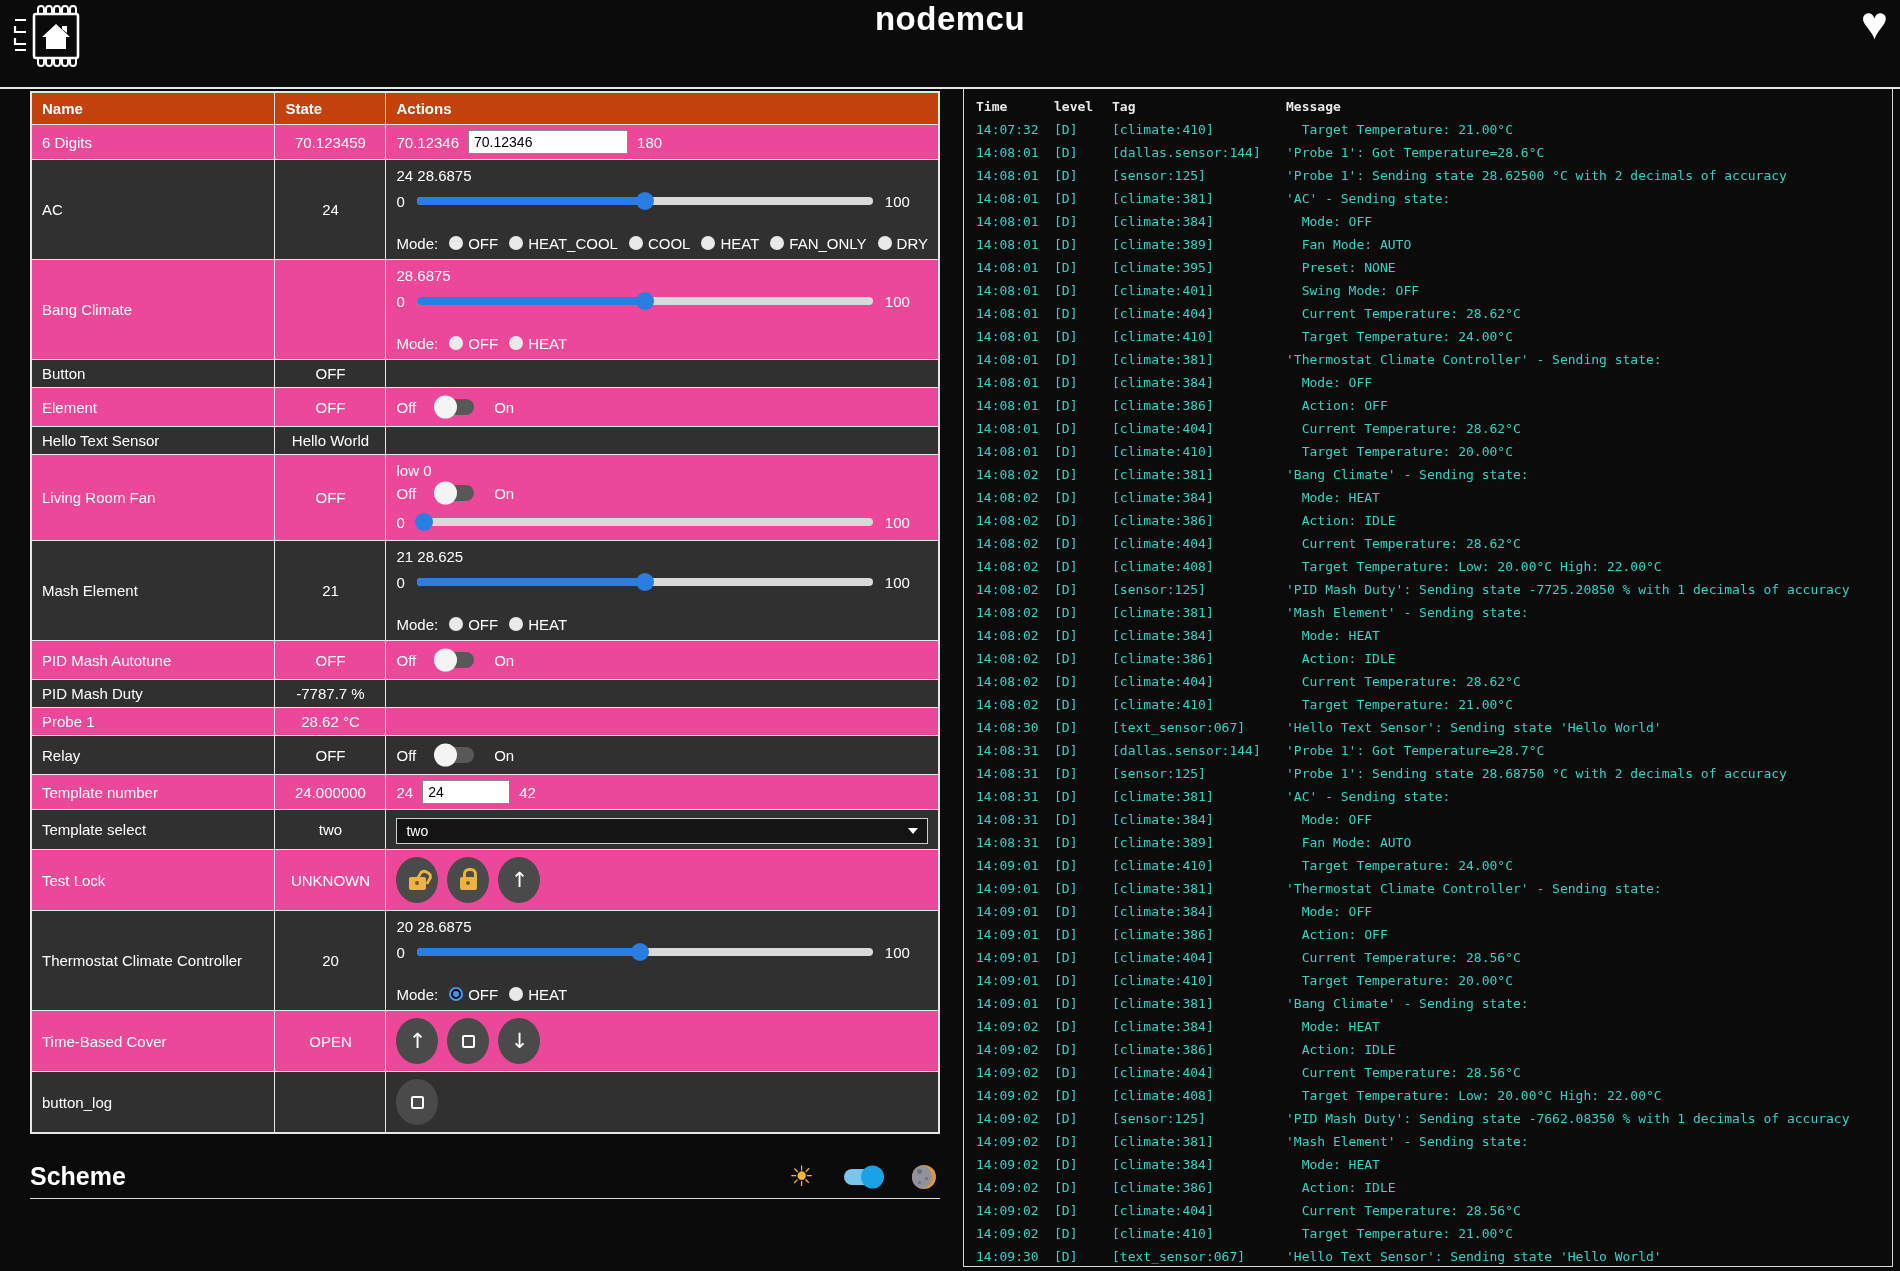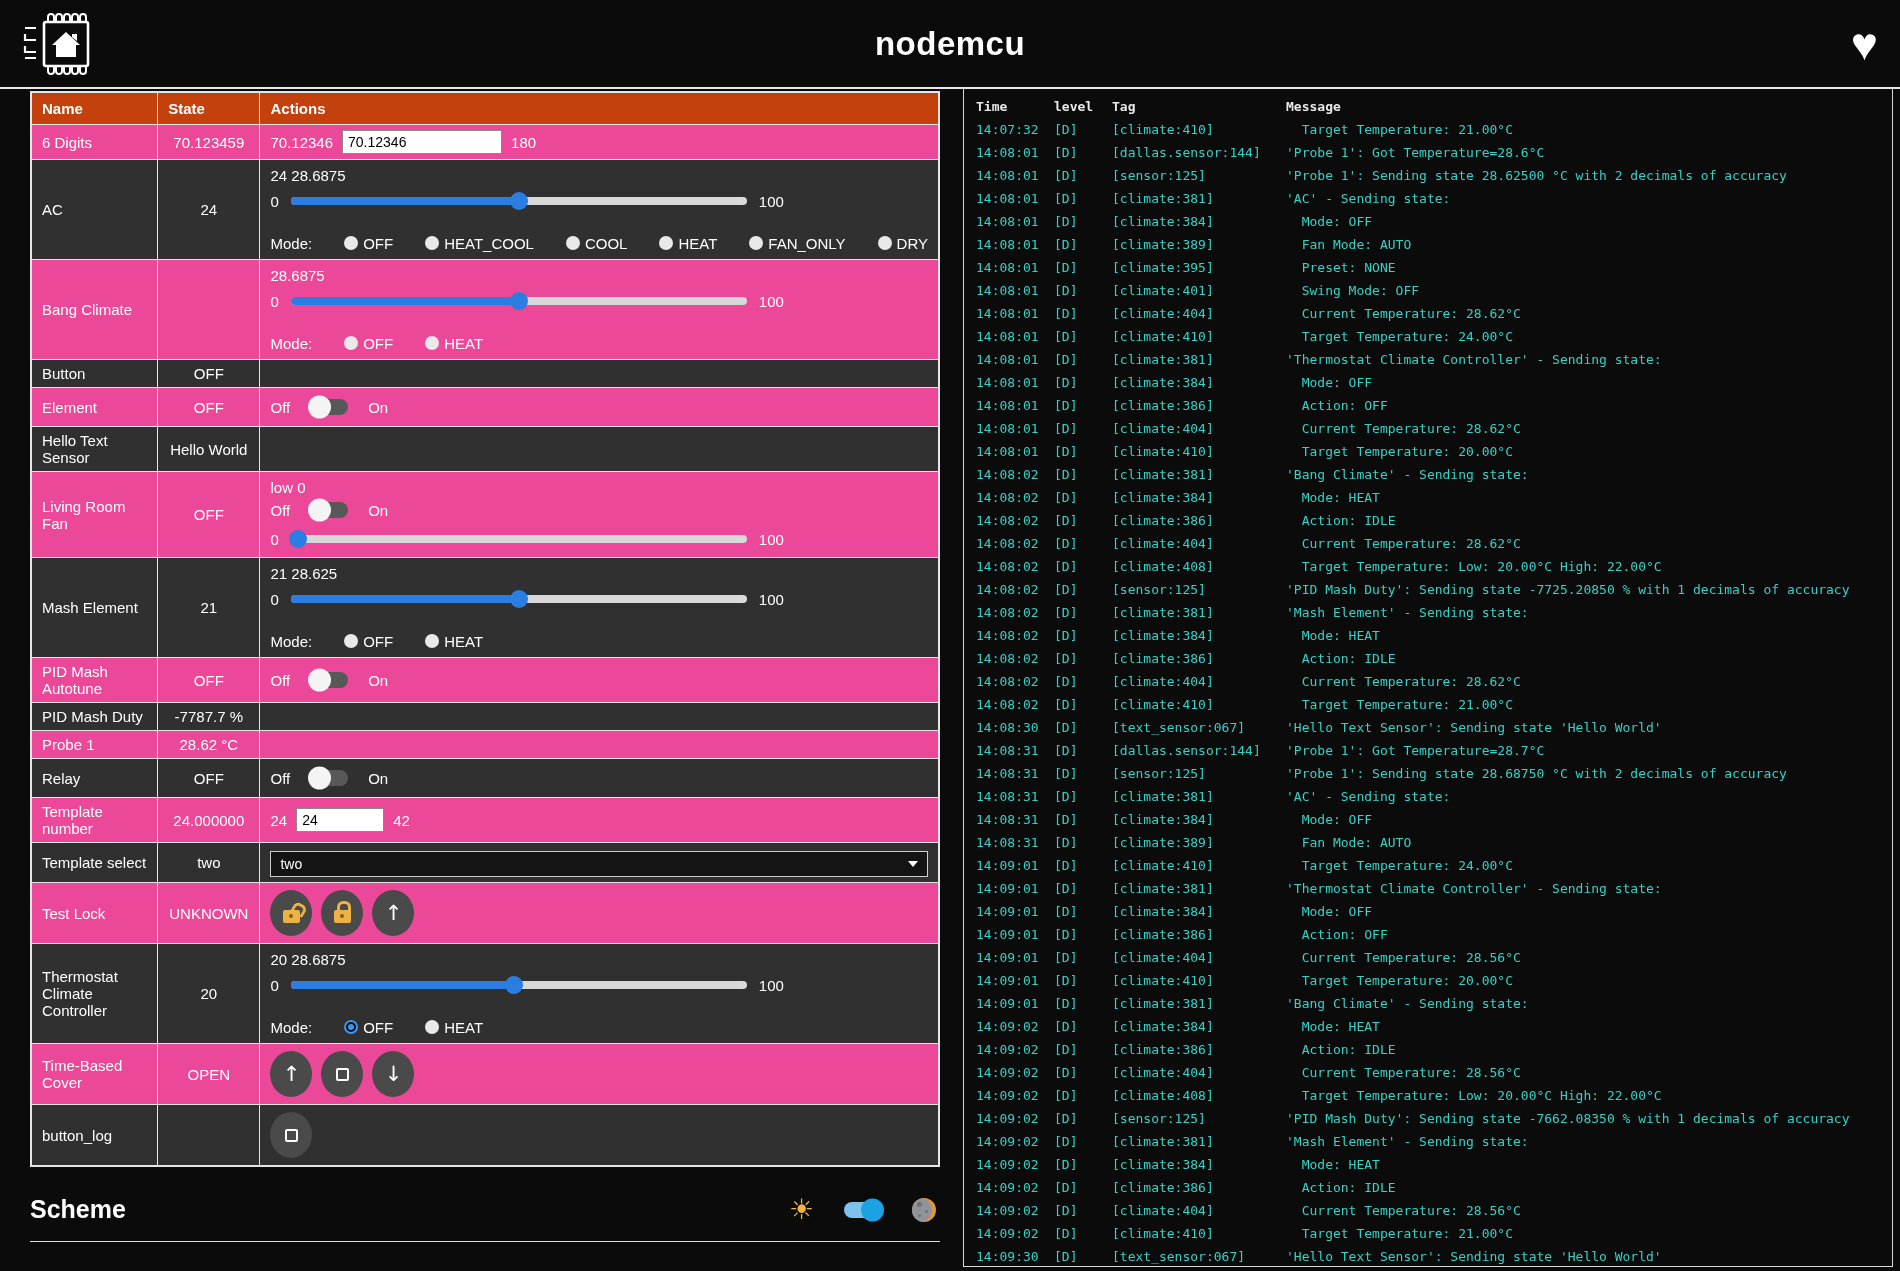--- a/index.html
+++ b/index.html
@@ -1,22 +1,22 @@
 <!DOCTYPE html>
 <html><head>
 <meta charset="utf-8">
 <style>
   * { margin:0; padding:0; box-sizing:border-box; }
   html,body { background:#000; }
   .page { position:relative; width:1900px; height:1271px; background:#0b0b0b; color:#fff;
           font-family:"Liberation Sans", sans-serif; overflow:hidden; }
 
   
-  header { position:relative; height:89px; display:flex; align-items:center;
-           padding:0 22px; border-bottom:2px solid #e9e9e9; }
+  header { position:relative; height:89px; display:flex; 
+           padding:0 12px; border-bottom:2px solid #e9e9e9; }
   .logo { width:78px; height:72px; flex:0 0 auto; }
   .app-title { position:absolute; left:0; right:0; text-align:center; font-size:33px;
                font-weight:bold; letter-spacing:.5px; }
   .heart { margin-left:auto; font-size:46px; line-height:1; color:#fff; }
 
   
   .main { position:relative; width:1900px; height:1180px; }
   .left-col { position:absolute; left:30px; top:2px; width:910px; }
   .log-panel { position:absolute; left:963px; top:0; width:930px; height:1178px;
                border:1px solid #d9d9d9; border-top:none; overflow:hidden;
@@ -41,21 +41,21 @@
                       color:#000; font-size:14px; padding:0 5px;
                       font-family:"Liberation Sans",sans-serif; }
   .number-row input.wide { width:160px; }
 
   .slider-row { display:flex; align-items:center; gap:12px; margin:6px 0 2px 0; height:22px; }
   .slider { position:relative; width:456px; height:8px; background:#d9d9d9; border-radius:4px; }
   .slider .fill { position:absolute; left:0; top:0; height:100%; background:#2a7de1; border-radius:4px; }
   .slider .thumb { position:absolute; top:50%; transform:translate(-50%,-50%);
                    width:18px; height:18px; border-radius:50%; background:#2a7de1; }
 
-  .modes { display:flex; align-items:center; gap:32px; margin-top:20px; height:22px; }
+  .modes { display:flex; align-items:center; gap:11px; margin-top:20px; height:22px; }
   .mode-opt { display:flex; align-items:center; gap:5px; }
   .radio { width:14px; height:14px; border-radius:50%; background:#e9e9e9; display:inline-block; }
   .radio.selected { background:#0c0c0c; border:2px solid #3a97ef; position:relative; }
   .radio.selected::after { content:""; position:absolute; left:50%; top:50%;
     transform:translate(-50%,-50%); width:6px; height:6px; border-radius:50%; background:#3a97ef; }
 
   .toggle-row { display:flex; align-items:center; gap:20px; height:24px; margin:2px 0; }
   .switch { position:relative; width:38px; height:16px; border-radius:9px; background:#585858; }
   .switch .knob { position:absolute; left:-2px; top:50%; transform:translateY(-50%);
                   width:23px; height:23px; border-radius:50%; background:#f4f4f4; }
@@ -78,21 +78,21 @@
   .padlock { position:relative; width:17px; height:13px; background:#ecb344;
              border-radius:2px; margin-top:7px; }
   .padlock::before { content:""; position:absolute; left:3px; top:-9px; width:8px; height:9px;
              border:3px solid #ecb344; border-bottom:none; border-radius:6px 6px 0 0; }
   .padlock::after { content:""; position:absolute; left:6px; top:4px; width:4px; height:4px;
              border-radius:50%; background:#7c5d16; }
   .padlock.open::before { left:7px; top:-11px; transform:rotate(30deg); transform-origin:bottom left; }
 
   
   .heading-row { display:flex; justify-content:space-between; align-items:center;
-                 margin-top:28px; padding-bottom:17px; border-bottom:1px solid #dedede; }
+                 margin-top:28px; padding-bottom:7px; border-bottom:1px solid #dedede; }
   h2 { font-size:25px; font-weight:bold; }
   .scheme-controls { display:flex; align-items:center; gap:30px; padding-right:4px; }
   .sun-icon { color:#f4b63a; font-size:28px; line-height:1; font-family:"DejaVu Sans",sans-serif; }
   .moon-icon { position:relative; width:24px; height:24px; border-radius:50%;
                background:#e0973a; overflow:hidden; }
   .moon-icon::before { content:""; position:absolute; left:-4px; top:0; width:24px; height:24px;
                border-radius:50%; background:#90949a; }
   .moon-icon::after { content:""; position:absolute; left:5px; top:4px; width:5px; height:5px;
                border-radius:50%; background:#6e7278;
                box-shadow:7px 7px 0 -1px #6e7278, 0 11px 0 -1px #6e7278; }

